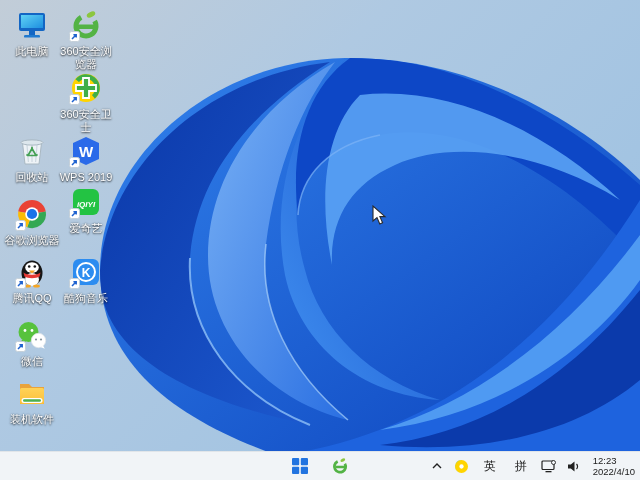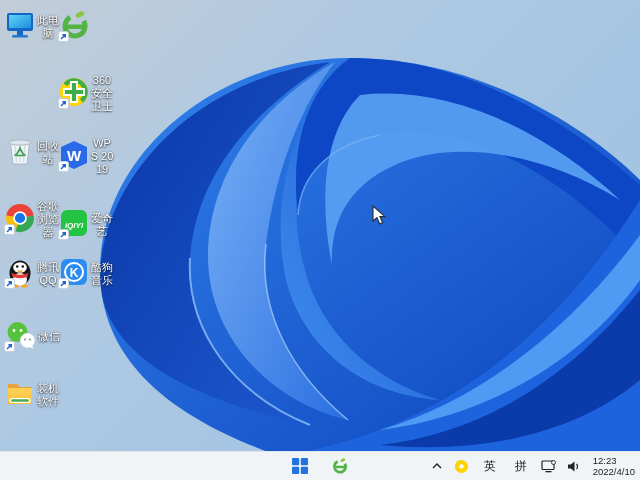--- a/index.html
+++ b/index.html
@@ -1,21 +1,21 @@
 <!DOCTYPE html>
 <html><head>
 <meta charset="utf-8">
 <style>
   html,body{margin:0;padding:0;}
   body{width:640px;height:480px;overflow:hidden;font-family:"Liberation Sans",sans-serif;position:relative;}
   .desktop{position:absolute;inset:0;width:640px;height:480px;
     background:linear-gradient(135deg,#c2cdd8 0%,#afc9e2 35%,#a3c4e2 70%,#9cc0e1 100%);}
   .wallpaper{position:absolute;left:0;top:0;}
   
-  .dicon{position:absolute;width:56px;display:flex;flex-direction:row;align-items:center;cursor:default;}
+  .dicon{position:absolute;width:56px;display:flex;flex-direction:column;align-items:center;cursor:default;}
   .glyph{width:34px;height:34px;position:relative;display:flex;align-items:center;justify-content:center;}
   .glyph svg.app{width:32px;height:32px;}
   .sc{position:absolute;left:0;bottom:0;width:11px;height:11px;}
   .dlabel{margin-top:3px;font-size:11px;line-height:13px;color:#ffffff;text-align:center;
     text-shadow:0 1px 2px rgba(0,0,0,.75),0 0 2px rgba(0,0,0,.5);max-width:56px;word-break:break-all;}
   
   .taskbar{position:absolute;left:0;bottom:0;width:640px;height:28px;background:#f1f4f7;border-top:1px solid #e1e5e9;
     display:flex;align-items:center;}
   .tb-center{position:absolute;left:0;right:0;height:28px;display:flex;align-items:center;justify-content:center;gap:16px;}
   .tb-btn{width:24px;height:24px;display:flex;align-items:center;justify-content:center;border-radius:4px;}
@@ -91,20 +91,21 @@
       <svg class="app" viewBox="0 0 32 32">
         <circle cx="16" cy="17" r="10" fill="none" stroke="#53b345" stroke-width="5" stroke-dasharray="47 16" transform="rotate(-30 16 17)"></circle>
         <rect x="8" y="15.5" width="17" height="4.5" fill="#53b345"></rect>
         <ellipse cx="21" cy="5.5" rx="4.5" ry="2.6" fill="#8cc63f" transform="rotate(-25 21 5.5)"></ellipse>
         </svg>
       <svg class="sc" viewBox="0 0 11 11">
           <rect x="0.5" y="0.5" width="10" height="10" rx="2" fill="#fff" stroke="#c5d0d9"></rect>
           <path d="M3,8 L7.2,3.8 M4.4,3.8 H7.2 V6.6" stroke="#1e62d0" stroke-width="1.5" fill="none"></path>
         </svg>
     </div>
+    <div class="dlabel">360安全浏览器</div>
   </div>
 
 
   <div class="dicon" style="left:58px;top:71px">
     <div class="glyph">
       <svg class="app" viewBox="0 0 32 32">
         <circle cx="16" cy="16" r="14" fill="#ffd400"></circle>
         <circle cx="16" cy="16" r="11.5" fill="none" stroke="#3fae49" stroke-width="4.5" stroke-dasharray="38 35" transform="rotate(-140 16 16)"></circle>
         <path d="M13,6 h6 v7 h7 v6 h-7 v7 h-6 v-7 h-7 v-6 h7 z" fill="#3fae49" stroke="#ffffff" stroke-width="1.8"></path>
         </svg>
@@ -153,21 +154,21 @@
         <circle cx="16" cy="16" r="5.1" fill="#1a73e8"></circle>
         </svg>
       <svg class="sc" viewBox="0 0 11 11">
           <rect x="0.5" y="0.5" width="10" height="10" rx="2" fill="#fff" stroke="#c5d0d9"></rect>
           <path d="M3,8 L7.2,3.8 M4.4,3.8 H7.2 V6.6" stroke="#1e62d0" stroke-width="1.5" fill="none"></path>
         </svg>
     </div>
     <div class="dlabel">谷歌浏览器</div>
   </div>
 
-  <div class="dicon" style="left:58px;top:206px">
+  <div class="dicon" style="left:58px;top:185px">
     <div class="glyph">
       <svg class="app" viewBox="0 0 32 32">
         <rect x="3" y="3" width="26" height="26" rx="6" fill="#23c343"></rect>
         <text x="16" y="20.5" font-size="8" font-weight="bold" font-style="italic" fill="#ffffff" text-anchor="middle" font-family="Liberation Sans,sans-serif">iQIYI</text>
         </svg>
       <svg class="sc" viewBox="0 0 11 11">
           <rect x="0.5" y="0.5" width="10" height="10" rx="2" fill="#fff" stroke="#c5d0d9"></rect>
           <path d="M3,8 L7.2,3.8 M4.4,3.8 H7.2 V6.6" stroke="#1e62d0" stroke-width="1.5" fill="none"></path>
         </svg>
     </div>

